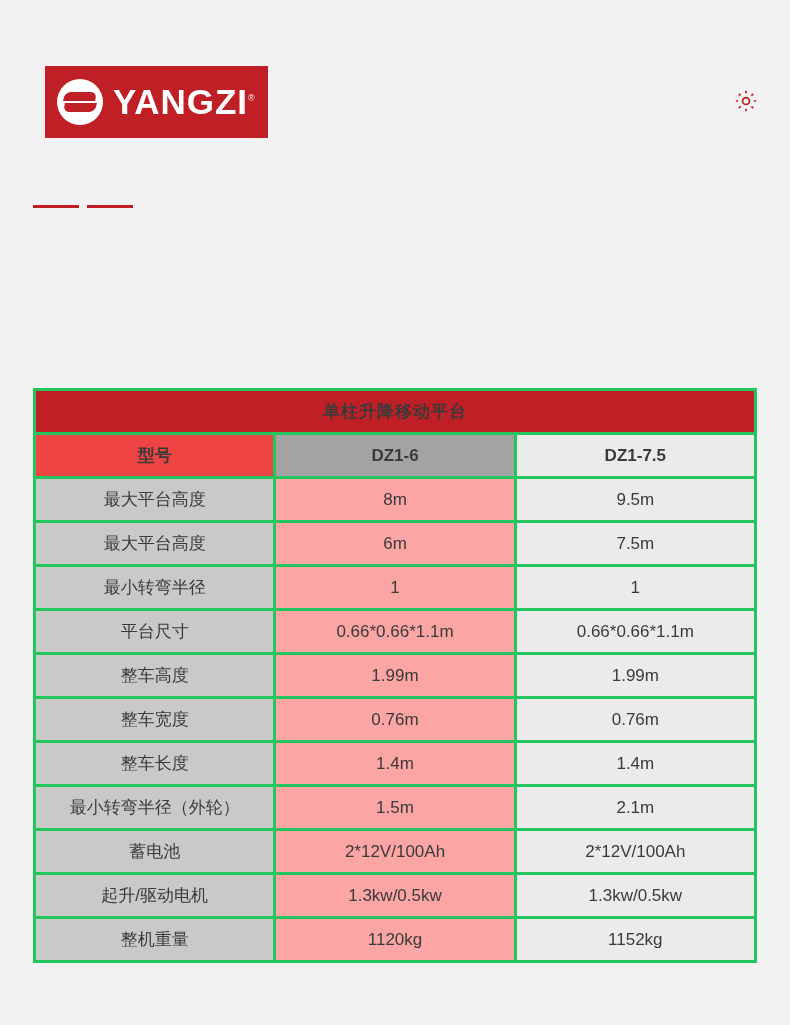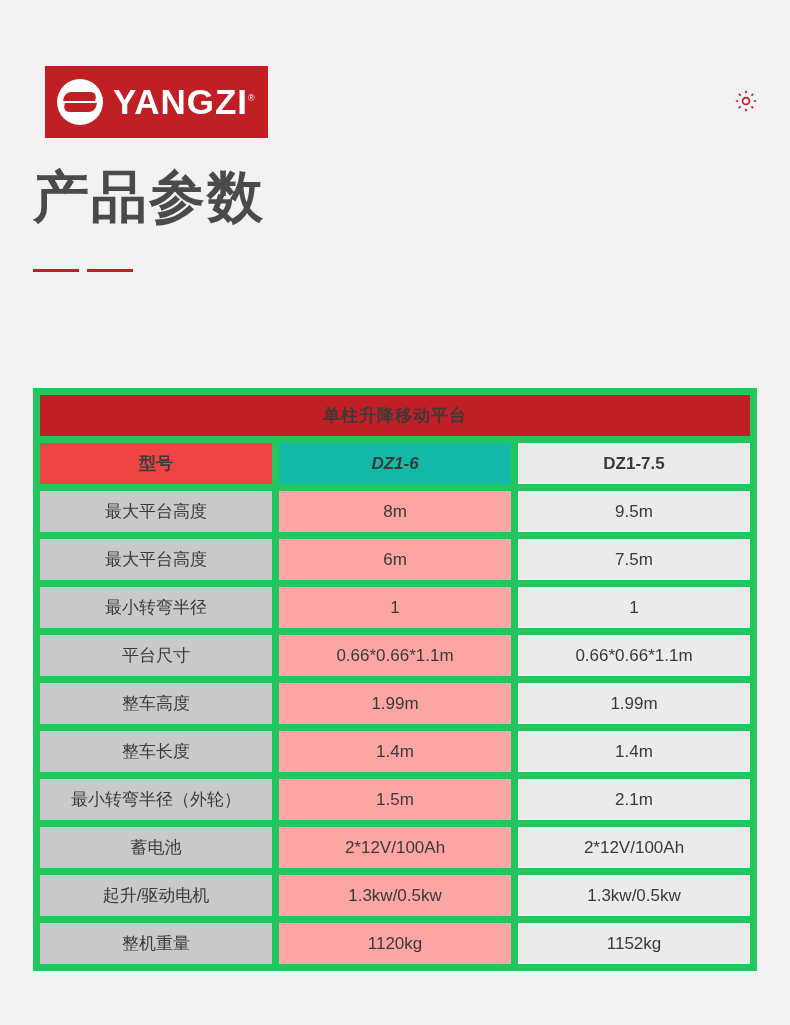--- a/index.html
+++ b/index.html
@@ -128,21 +128,21 @@
     top: 388px;
     left: 33px;
     width: 724px;
   }
   table.spec {
     border-collapse: collapse;
     width: 100%;
     table-layout: fixed;
   }
   table.spec td {
-    border: 7px solid #22c55e;
+    border: 3px solid #22c55e;
     text-align: center;
     font-size: 17px;
     color: #3a3a3a;
     height: 41px;
     padding: 0 21px;
   }
   .tbl-title td {
     background: #c01f26;
     color: #ffffff;
     font-size: 18px;
@@ -158,21 +158,21 @@
     height: 42px;
   }
   .col-label {
     width: 216px;
   }
   
   .c0 { background: #c9c9c9; }
   .c1 { background: #fca5a5; }
   .c2 { background: #ebebeb; margin-top: 38px; }
   .tbl-head .c0 { background: #ef4444; }
-  .tbl-head .c1 { background: #14b8a6; font-style: italic; }
+  .tbl-head .c1 { background: #a3a3a3; }
   .tbl-head .c2 { background: #ebebeb; }
 </style>
 </head>
 <body>
 
 <div class="page">
 
   <div class="header">
     <div class="logo">
       <div class="logo-mark"></div>
@@ -180,21 +180,20 @@
     </div>
     <div class="gear-icon">
       <svg viewBox="0 0 24 24" width="26" height="26" fill="none" stroke="#c01f26" stroke-width="1.6">
         <circle cx="12" cy="12" r="3.2"></circle>
         <path d="M12 2.6v2.2M12 19.2v2.2M21.4 12h-2.2M4.8 12H2.6M18.6 5.4l-1.6 1.6M7 17l-1.6 1.6M18.6 18.6L17 17M7 7L5.4 5.4"></path>
       </svg>
     </div>
   </div>
 
   <div class="title-block">
-    <h1 class="page-title">产品参数</h1>
     <div class="title-rules">
       <span class="rule rule-long"></span>
       <span class="rule rule-short"></span>
     </div>
   </div>
 
   <div class="table-wrap">
     <table class="spec">
       <tbody>
         <tr class="tbl-title">
@@ -225,20 +224,25 @@
           <td class="col-label c0">平台尺寸</td>
           <td class="c1">0.66*0.66*1.1m</td>
           <td class="c2">0.66*0.66*1.1m</td>
         </tr>
         <tr>
           <td class="col-label c0">整车高度</td>
           <td class="c1">1.99m</td>
           <td class="c2">1.99m</td>
         </tr>
         <tr>
+          <td class="col-label c0">整车宽度</td>
+          <td class="c1">0.76m</td>
+          <td class="c2">0.76m</td>
+        </tr>
+        <tr>
           <td class="col-label c0">整车长度</td>
           <td class="c1">1.4m</td>
           <td class="c2">1.4m</td>
         </tr>
         <tr>
           <td class="col-label c0">最小转弯半径（外轮）</td>
           <td class="c1">1.5m</td>
           <td class="c2">2.1m</td>
         </tr>
         <tr>

